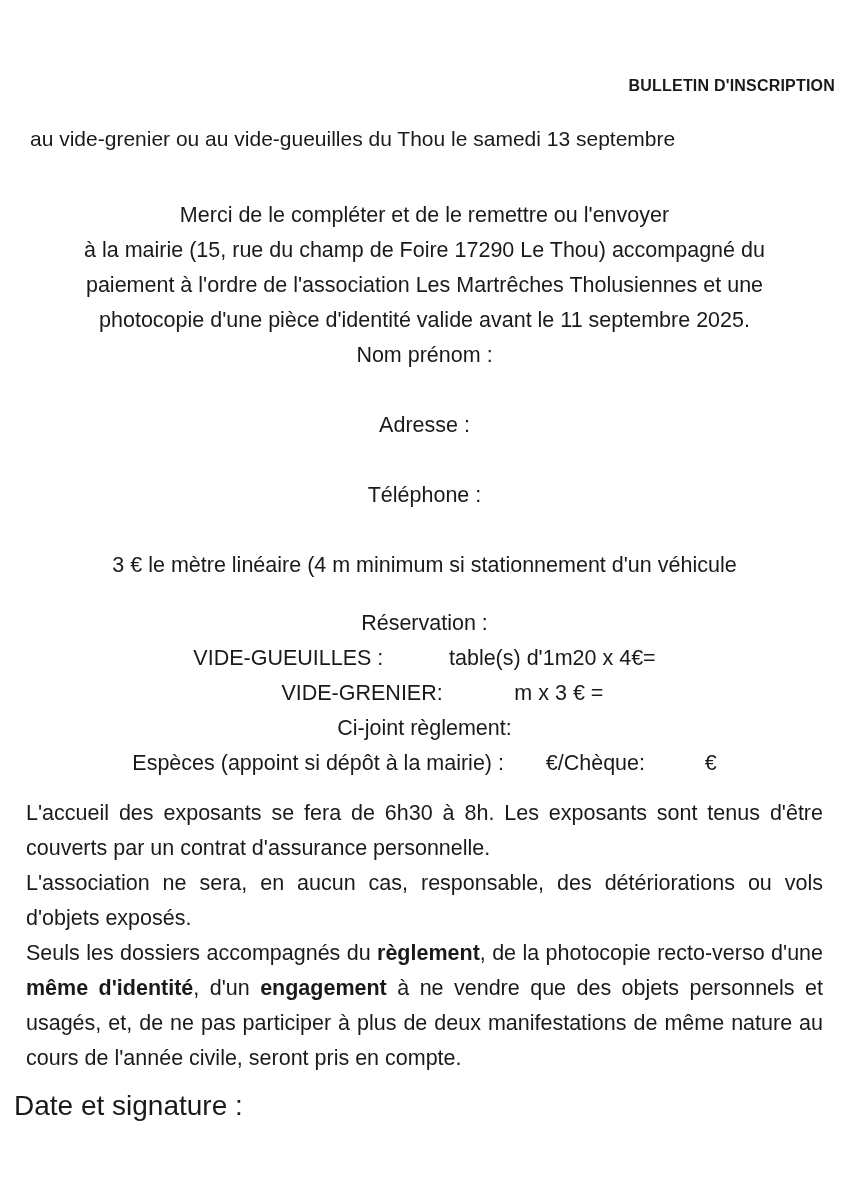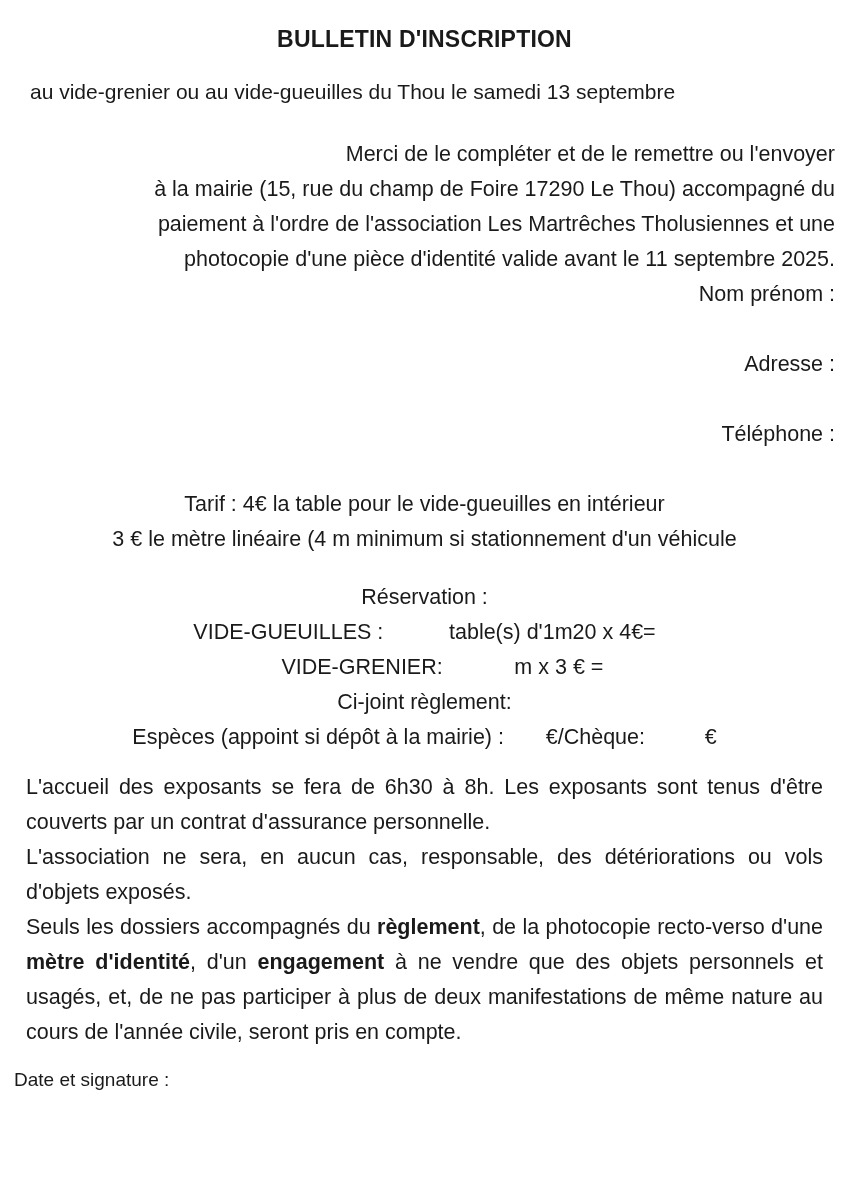--- a/index.html
+++ b/index.html
@@ -20,26 +20,26 @@
   .page {
     box-sizing: border-box;
     width: 849px;
     height: 1200px;
     padding: 0 14px;
     background: #ffffff;
   }
 
   
   .doc-title {
-    text-align: center;
-    font-size: 23px;
+    text-align: right;
+    font-size: 16px;
     font-weight: bold;
     letter-spacing: 0.2px;
     margin: 0;
-    padding-top: 26px;
+    padding-top: 73px;
     line-height: 26px;
   }
   .doc-subtitle {
     font-size: 21px;
     font-weight: normal;
     margin: 16px;
     padding-top: 9px;
     line-height: 30px;
   }
 
@@ -48,27 +48,25 @@
     text-align: center;
     font-size: 21.5px;
     line-height: 35px;
     margin-top: 23px;
   }
   .centered-block .line {
     white-space: pre-wrap;
   }
 
   .instructions {
-    margin-top: 30px;
-    text-align: right;
+    margin-top: 44px;
   }
 
   .fields {
     margin-top: 0;
-    text-align: right;
   }
   .fields .line {
     line-height: 35px;
   }
   .spacer-line {
     height: 35px;
   }
 
   .tariff {
     margin-top: 0;
@@ -88,21 +86,21 @@
     margin: 12px;
     padding-top: 3px;
   }
   .body-text p {
     margin: 0;
   }
   .body-text b {
     font-weight: bold;
   }
   .signature-line {
-    font-size: 19px;
+    font-size: 28px;
     line-height: 35px;
     text-align: left;
   }
 </style>
 </head>
 <body>
 
 <div class="page">
 
   <h1 class="doc-title">BULLETIN D'INSCRIPTION</h1>
@@ -119,33 +117,32 @@
   <div class="centered-block fields">
     <div class="line">Nom prénom :</div>
     <div class="spacer-line"></div>
     <div class="line">Adresse :</div>
     <div class="spacer-line"></div>
     <div class="line">Téléphone :</div>
     <div class="spacer-line"></div>
   </div>
 
   <div class="centered-block tariff">
-    <div class="line">Tarif : 4€ la table pour le vide-gueuilles en intérieur</div>
     <div class="line">3 € le mètre linéaire (4 m minimum si stationnement d'un véhicule</div>
   </div>
 
   <div class="centered-block reservation">
     <div class="line">Réservation :</div>
     <div class="line">VIDE-GUEUILLES :           table(s) d'1m20 x 4€=</div>
     <div class="line">      VIDE-GRENIER:            m x 3 € =</div>
     <div class="line">Ci-joint règlement:</div>
     <div class="line">Espèces (appoint si dépôt à la mairie) :       €/Chèque:          €</div>
   </div>
 
   <div class="body-text">
     <p>L'accueil des exposants se fera de 6h30 à 8h. Les exposants sont tenus d'être couverts par un contrat d'assurance personnelle.</p>
     <p>L'association ne sera, en aucun cas, responsable, des détériorations ou vols d'objets exposés.</p>
-    <p><span>Seuls les dossiers accompagnés du </span><b>règlement</b><span>, de la photocopie recto-verso d'une </span><b>mètre d'identité</b><span>, d'un </span><b>engagement</b><span> à ne vendre que des objets personnels et usagés, et, de ne pas participer à plus de deux manifestations de même nature au cours de l'année civile, seront pris en compte.</span></p>
+    <p><span>Seuls les dossiers accompagnés du </span><b>règlement</b><span>, de la photocopie recto-verso d'une </span><b>même d'identité</b><span>, d'un </span><b>engagement</b><span> à ne vendre que des objets personnels et usagés, et, de ne pas participer à plus de deux manifestations de même nature au cours de l'année civile, seront pris en compte.</span></p>
   </div>
 
   <div class="signature-line">Date et signature :</div>
 
 </div>
 
 </body></html>

